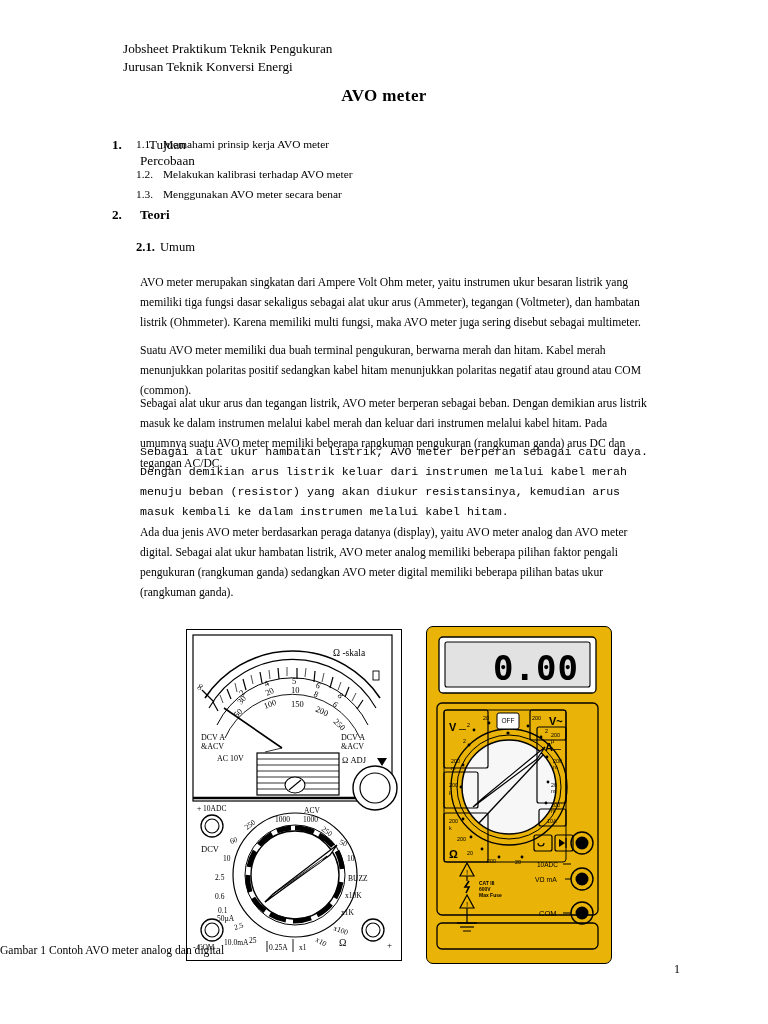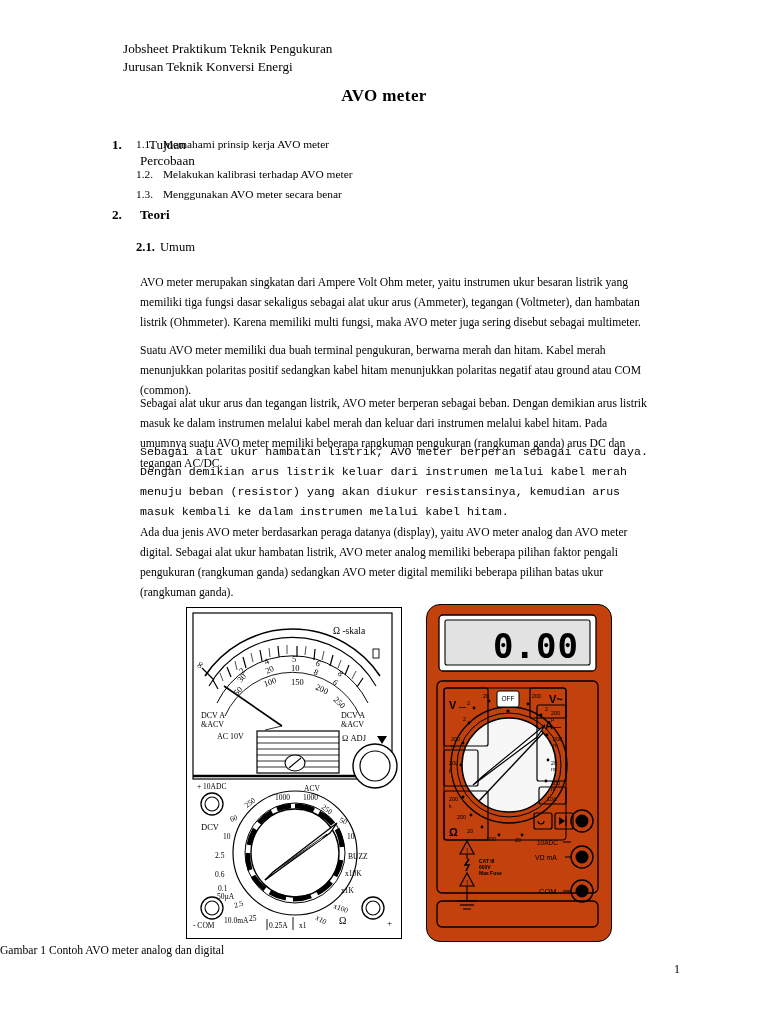--- a/index.html
+++ b/index.html
@@ -27,29 +27,29 @@
   .sec-lbl { position:absolute; }
 
   .sub { position:absolute; font-size:11.4px; white-space:nowrap; }
 
   .para {
     position:absolute; left:140px; width:508px;
     font-size:11.6px; line-height:20px; text-align:left;
   }
 
   
-  .figwrap { position:absolute; left:186px; top:604px; width:512px; height:336px; }
+  .figwrap { position:absolute; left:186px; top:626px; width:512px; height:336px; }
 
   .analog {
     position:absolute; left:0; top:3px; width:214px; height:330px;
     border:1.4px solid #000; background:#fff;
   }
   .digital {
     position:absolute; left:240px; top:0; width:184px; height:336px;
-    border:1.4px solid #000; border-radius:14px; background:#c2410c;
+    border:1.4px solid #000; border-radius:7px; background:#eab308;
   }
 
   .caption {
     position:absolute; left:0; right:0; top:944px;
     font-size:11.6px;
   }
   .pageno {
     position:absolute; left:0; right:0; top:962px;
     text-align:right; padding-right:88px; font-size:12px;
   }

